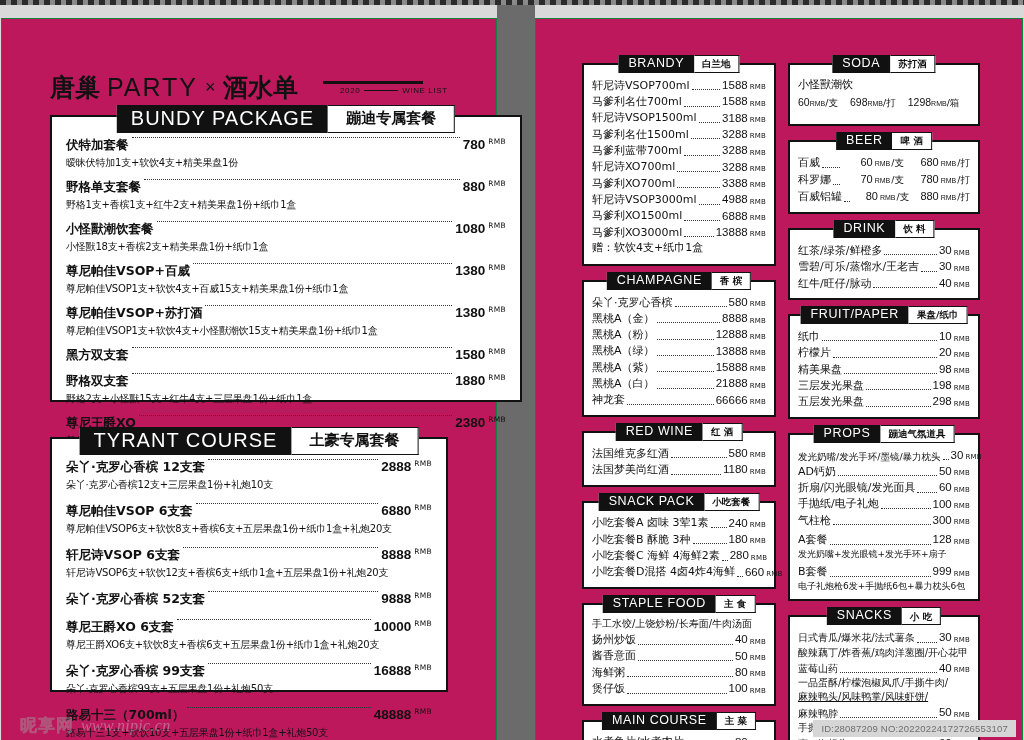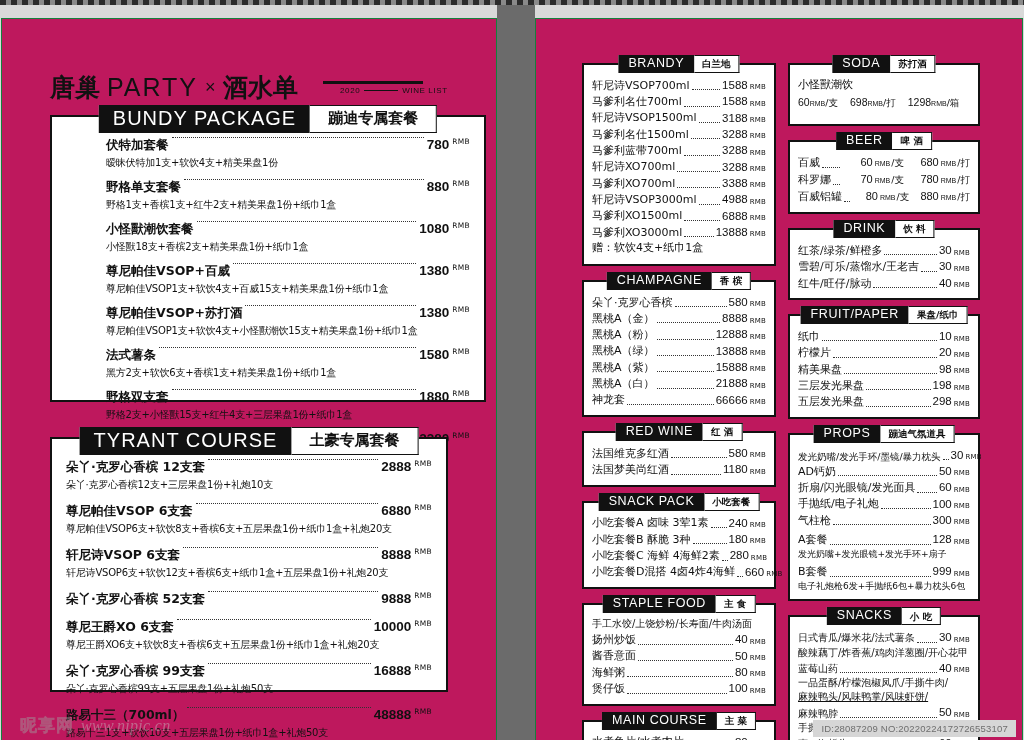--- a/index.html
+++ b/index.html
@@ -196,21 +196,21 @@
       <div class="wine-list">
         <div class="bar"></div>
         <div class="row">
           <span>2020</span>
           <span class="dashline"></span>
           <span>WINE LIST</span>
         </div>
       </div>
     </div>
 
-    <div class="block block-bundy" style="left:48px; top:96px; width:436px; height:287px;padding-left:40px;">
+    <div class="block block-bundy" style="left:48px; top:96px; width:472px; height:287px;">
       <div class="block-hdr">
         <div class="hdr-en">BUNDY PACKAGE</div>
         <div class="hdr-cn">蹦迪专属套餐</div>
       </div>
       <div class="block-body">
 
         <div class="pkg">
           <div class="pkg-main">
             <span class="nm">伏特加套餐</span>
             <span class="dots"></span>
@@ -255,26 +255,25 @@
             <span class="nm">尊尼帕佳VSOP+苏打酒</span>
             <span class="dots"></span>
             <span class="price">1380</span>
             <span class="cur">RMB</span>
           </div>
           <div class="pkg-sub">尊尼帕佳VSOP1支+软饮4支+小怪獸潮饮15支+精美果盘1份+纸巾1盒</div>
         </div>
 
         <div class="pkg">
           <div class="pkg-main">
-            <span class="nm">法式薯条</span>
+            <span class="nm">黑方双支套</span>
             <span class="dots"></span>
             <span class="price">1580</span>
             <span class="cur">RMB</span>
           </div>
-          <div class="pkg-sub">黑方2支+软饮6支+香槟1支+精美果盘1份+纸巾1盒</div>
         </div>
 
         <div class="pkg">
           <div class="pkg-main">
             <span class="nm">野格双支套</span>
             <span class="dots"></span>
             <span class="price">1880</span>
             <span class="cur">RMB</span>
           </div>
           <div class="pkg-sub">野格2支+小怪獸15支+红牛4支+三层果盘1份+纸巾1盒</div>

